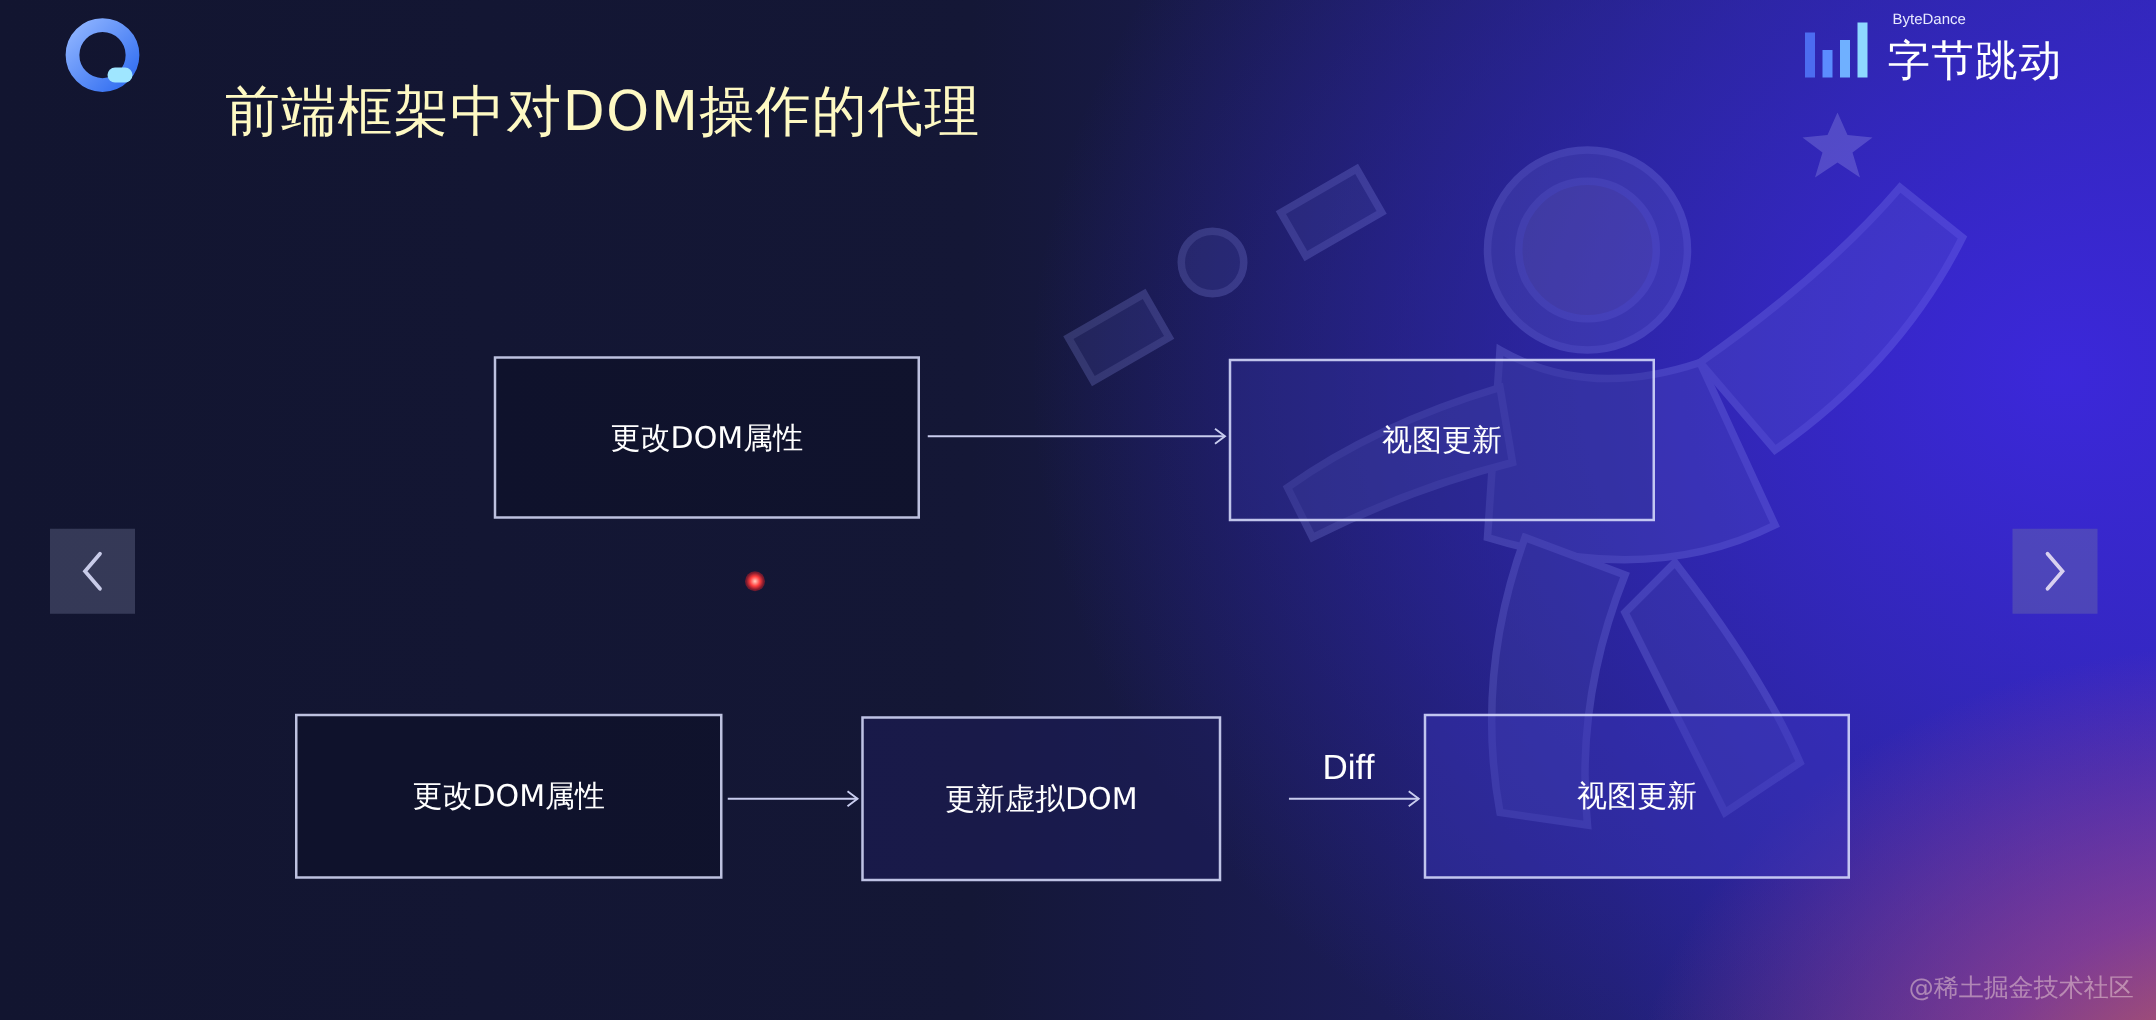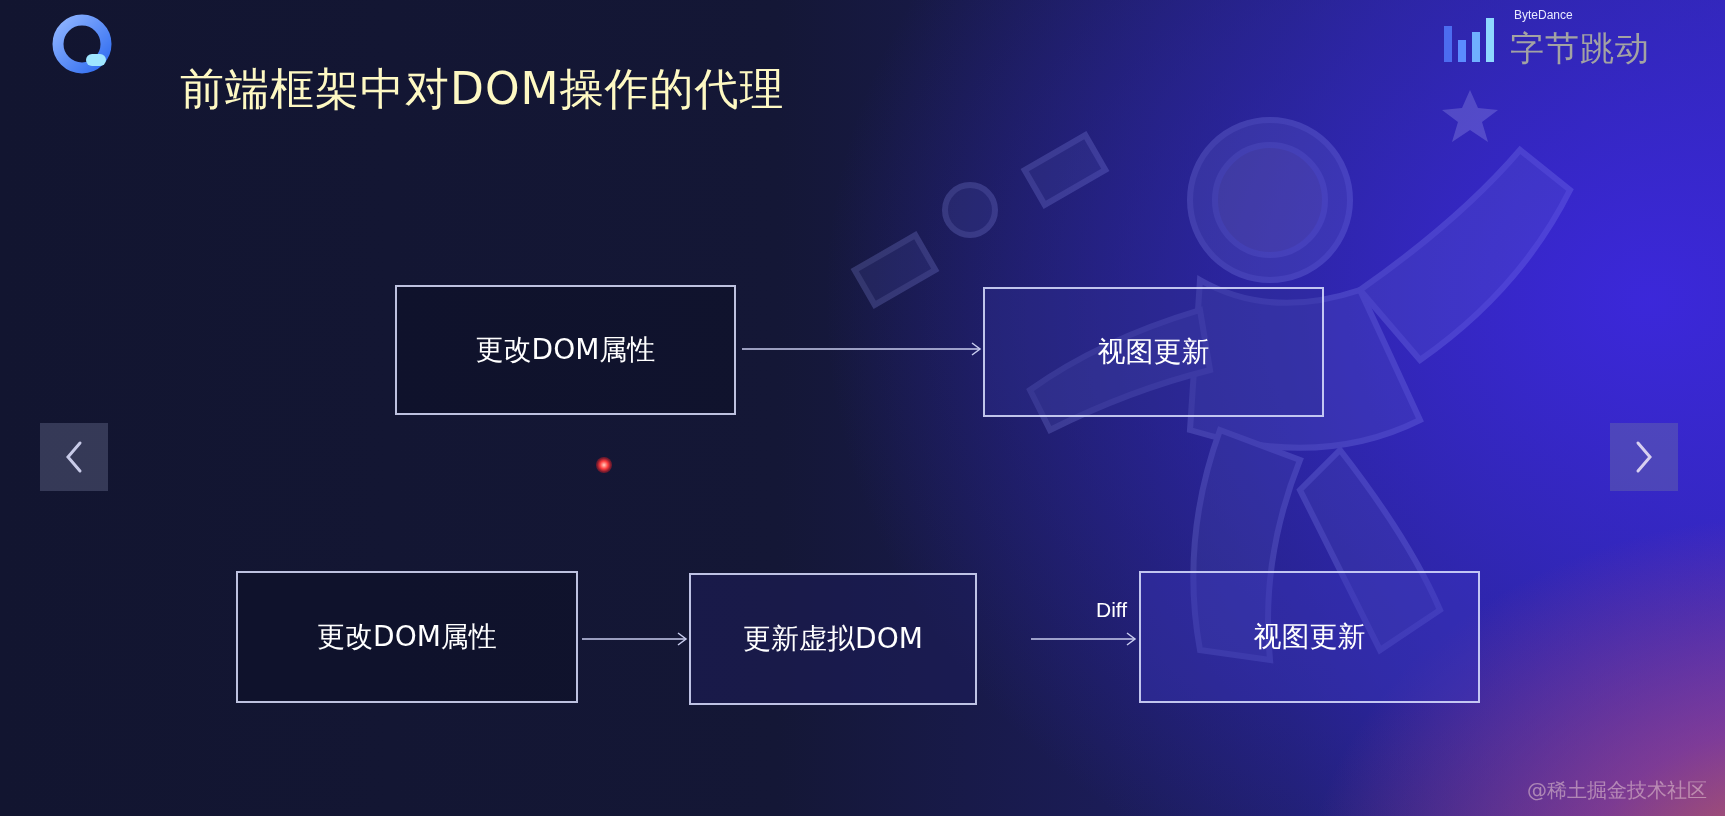--- a/index.html
+++ b/index.html
@@ -30,32 +30,32 @@
   }
   .brand {
     position: absolute; left: 1442px; top: 6px; width: 230px; height: 60px;
   }
   .brand-bars { position: absolute; left: 0; top: 10px; width: 60px; height: 48px; }
   .brand-en {
     position: absolute; left: 72px; top: 2px; font-size: 12px; color: #e8eaff;
     font-family: "Liberation Sans", sans-serif;
   }
   .brand-cn {
-    position: absolute; left: 68px; top: 20px; font-size: 34px; color: #a3a3a3; letter-spacing: 1px;
+    position: absolute; left: 68px; top: 20px; font-size: 34px; color: #ffffff; letter-spacing: 1px;
   }
   .box {
     position: absolute; border: 2px solid rgba(220,224,255,0.85);
     display: flex; align-items: center; justify-content: center;
-    font-size: 28px; color: #ffffff;
+    font-size: 24px; color: #ffffff;
     box-sizing: border-box;
   }
   .arrow { position: absolute; height: 20px; }
   .arrow svg { display: block; }
   .diff-label {
-    position: absolute; left: 1096px; top: 598px; font-size: 21px; color: #ffffff;
+    position: absolute; left: 1058px; top: 598px; font-size: 28px; color: #ffffff;
     font-family: "Liberation Sans", sans-serif;
   }
   .nav {
     position: absolute; width: 68px; height: 68px;
     background: rgba(120,125,160,0.35);
     display: flex; align-items: center; justify-content: center;
     cursor: pointer;
   }
   .pointer-dot {
     position: absolute; left: 596px; top: 457px; width: 16px; height: 16px; border-radius: 50%;

